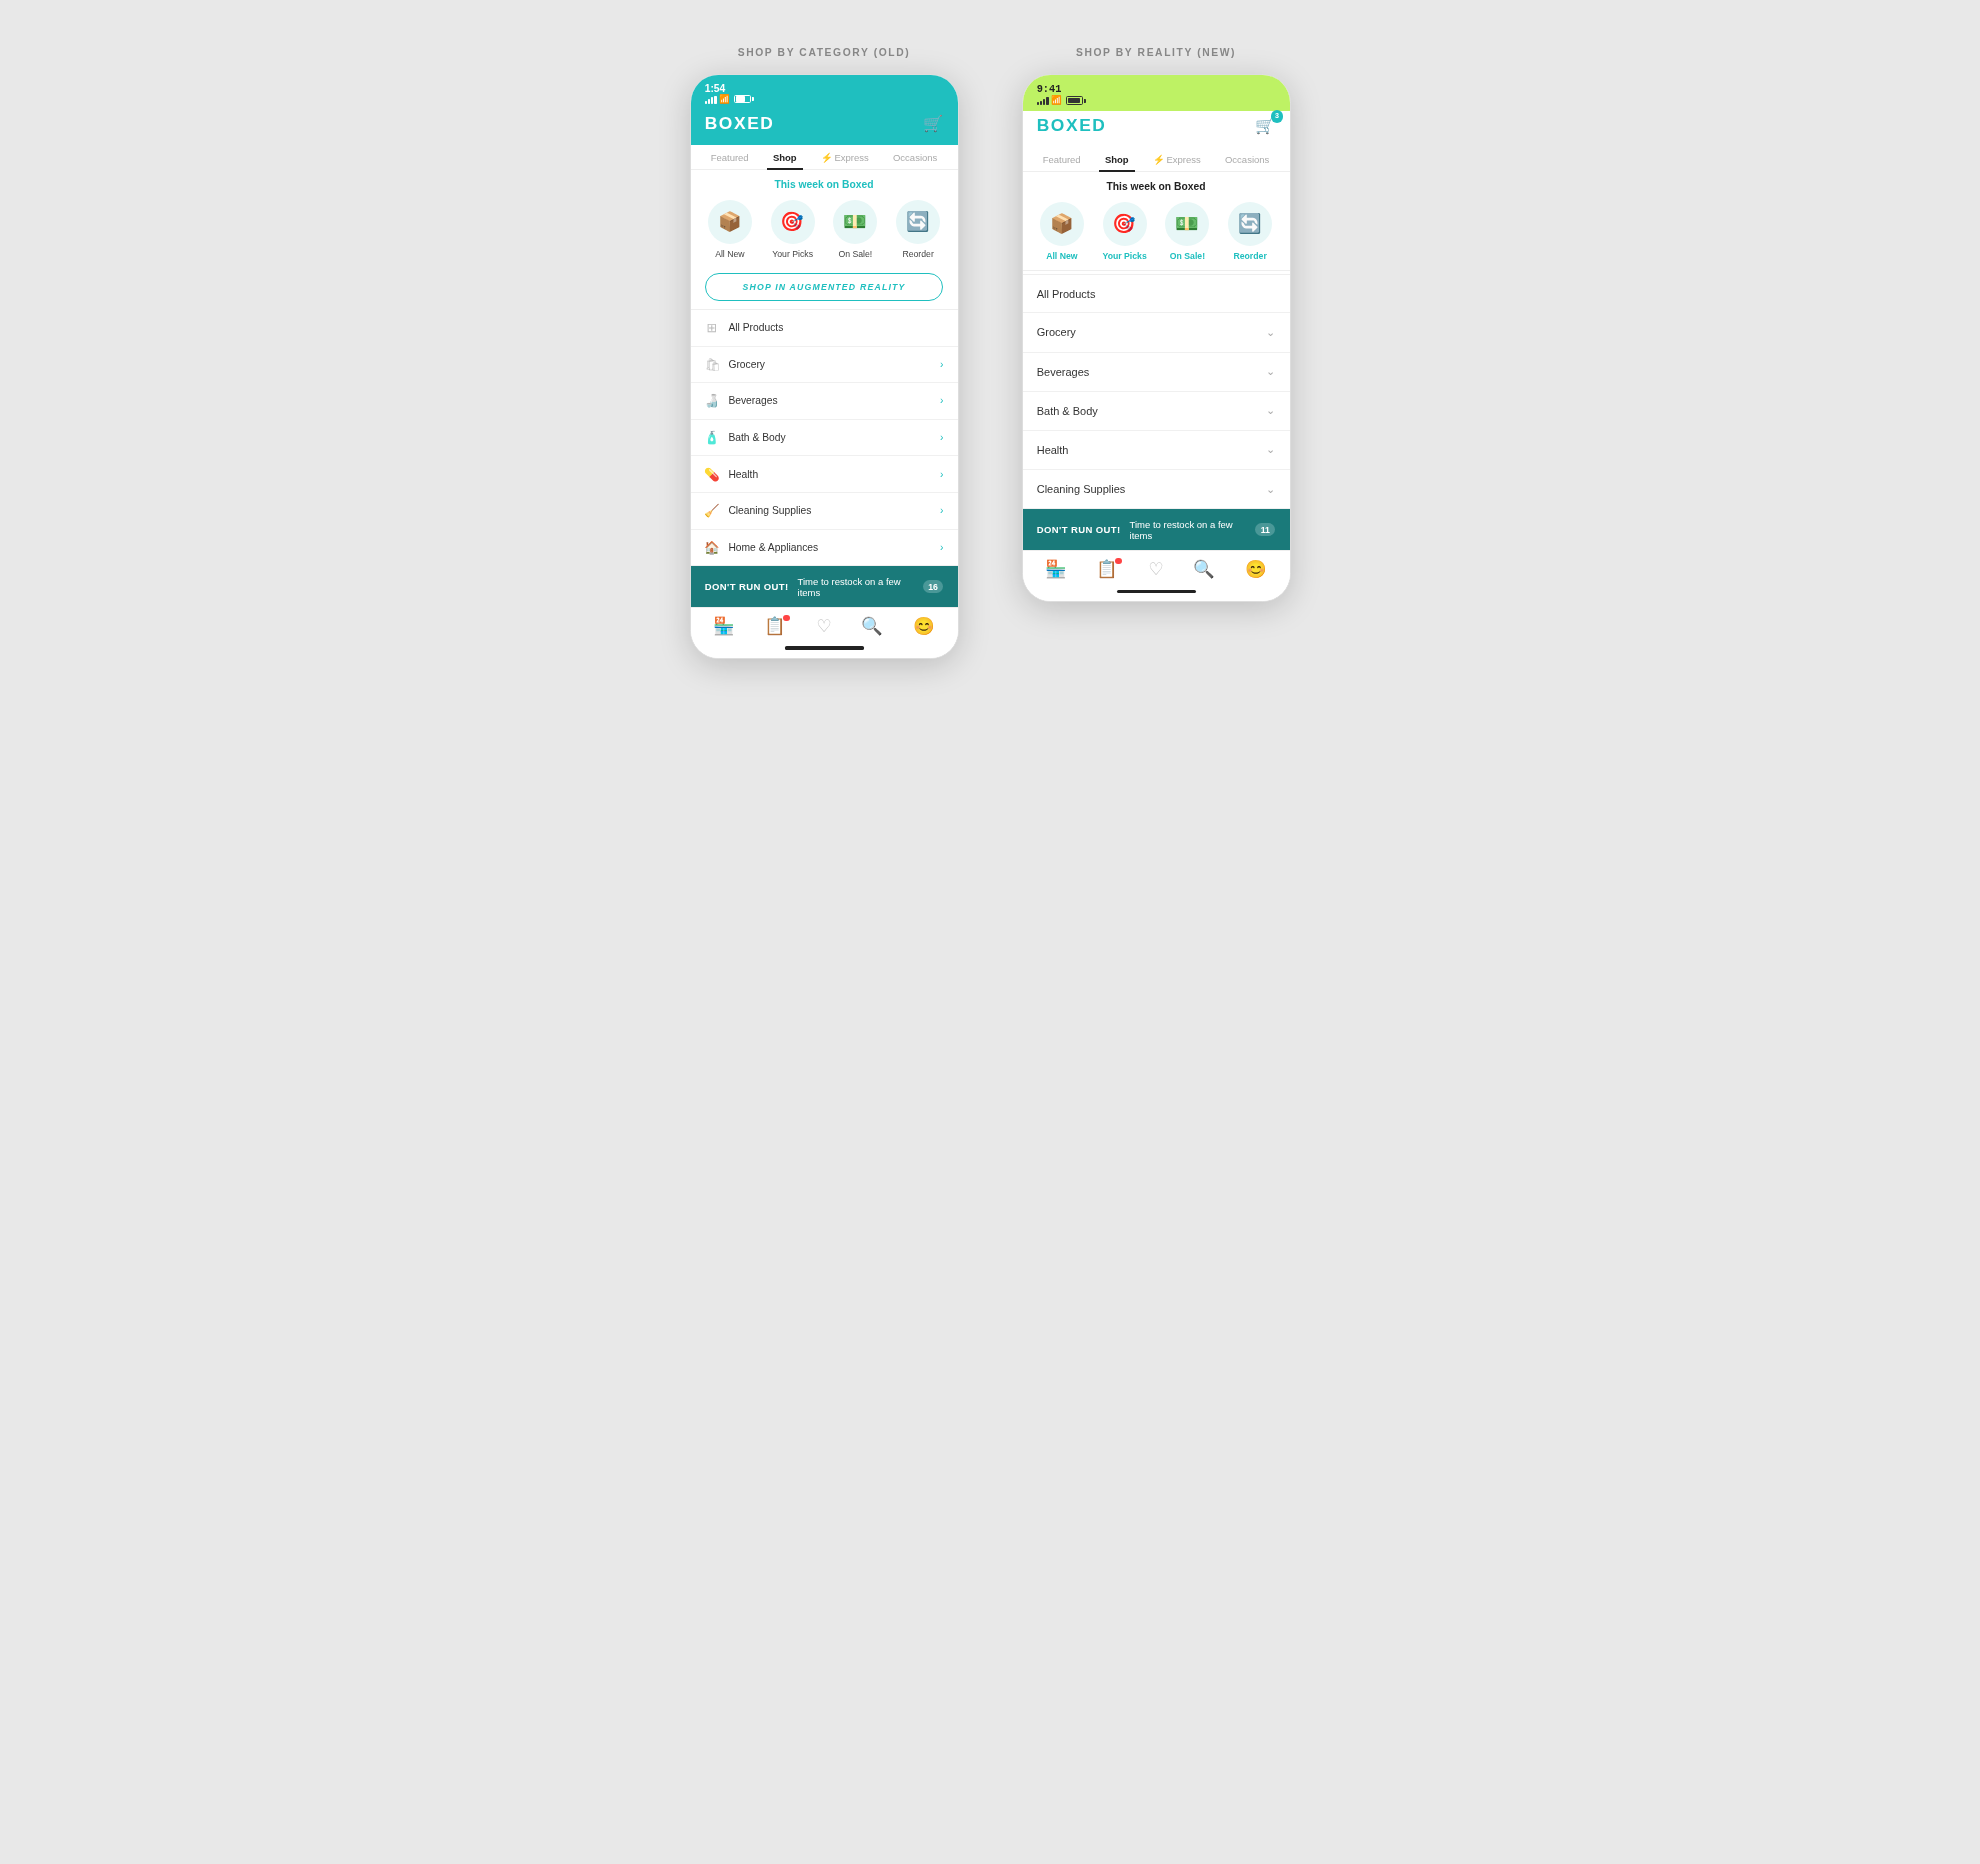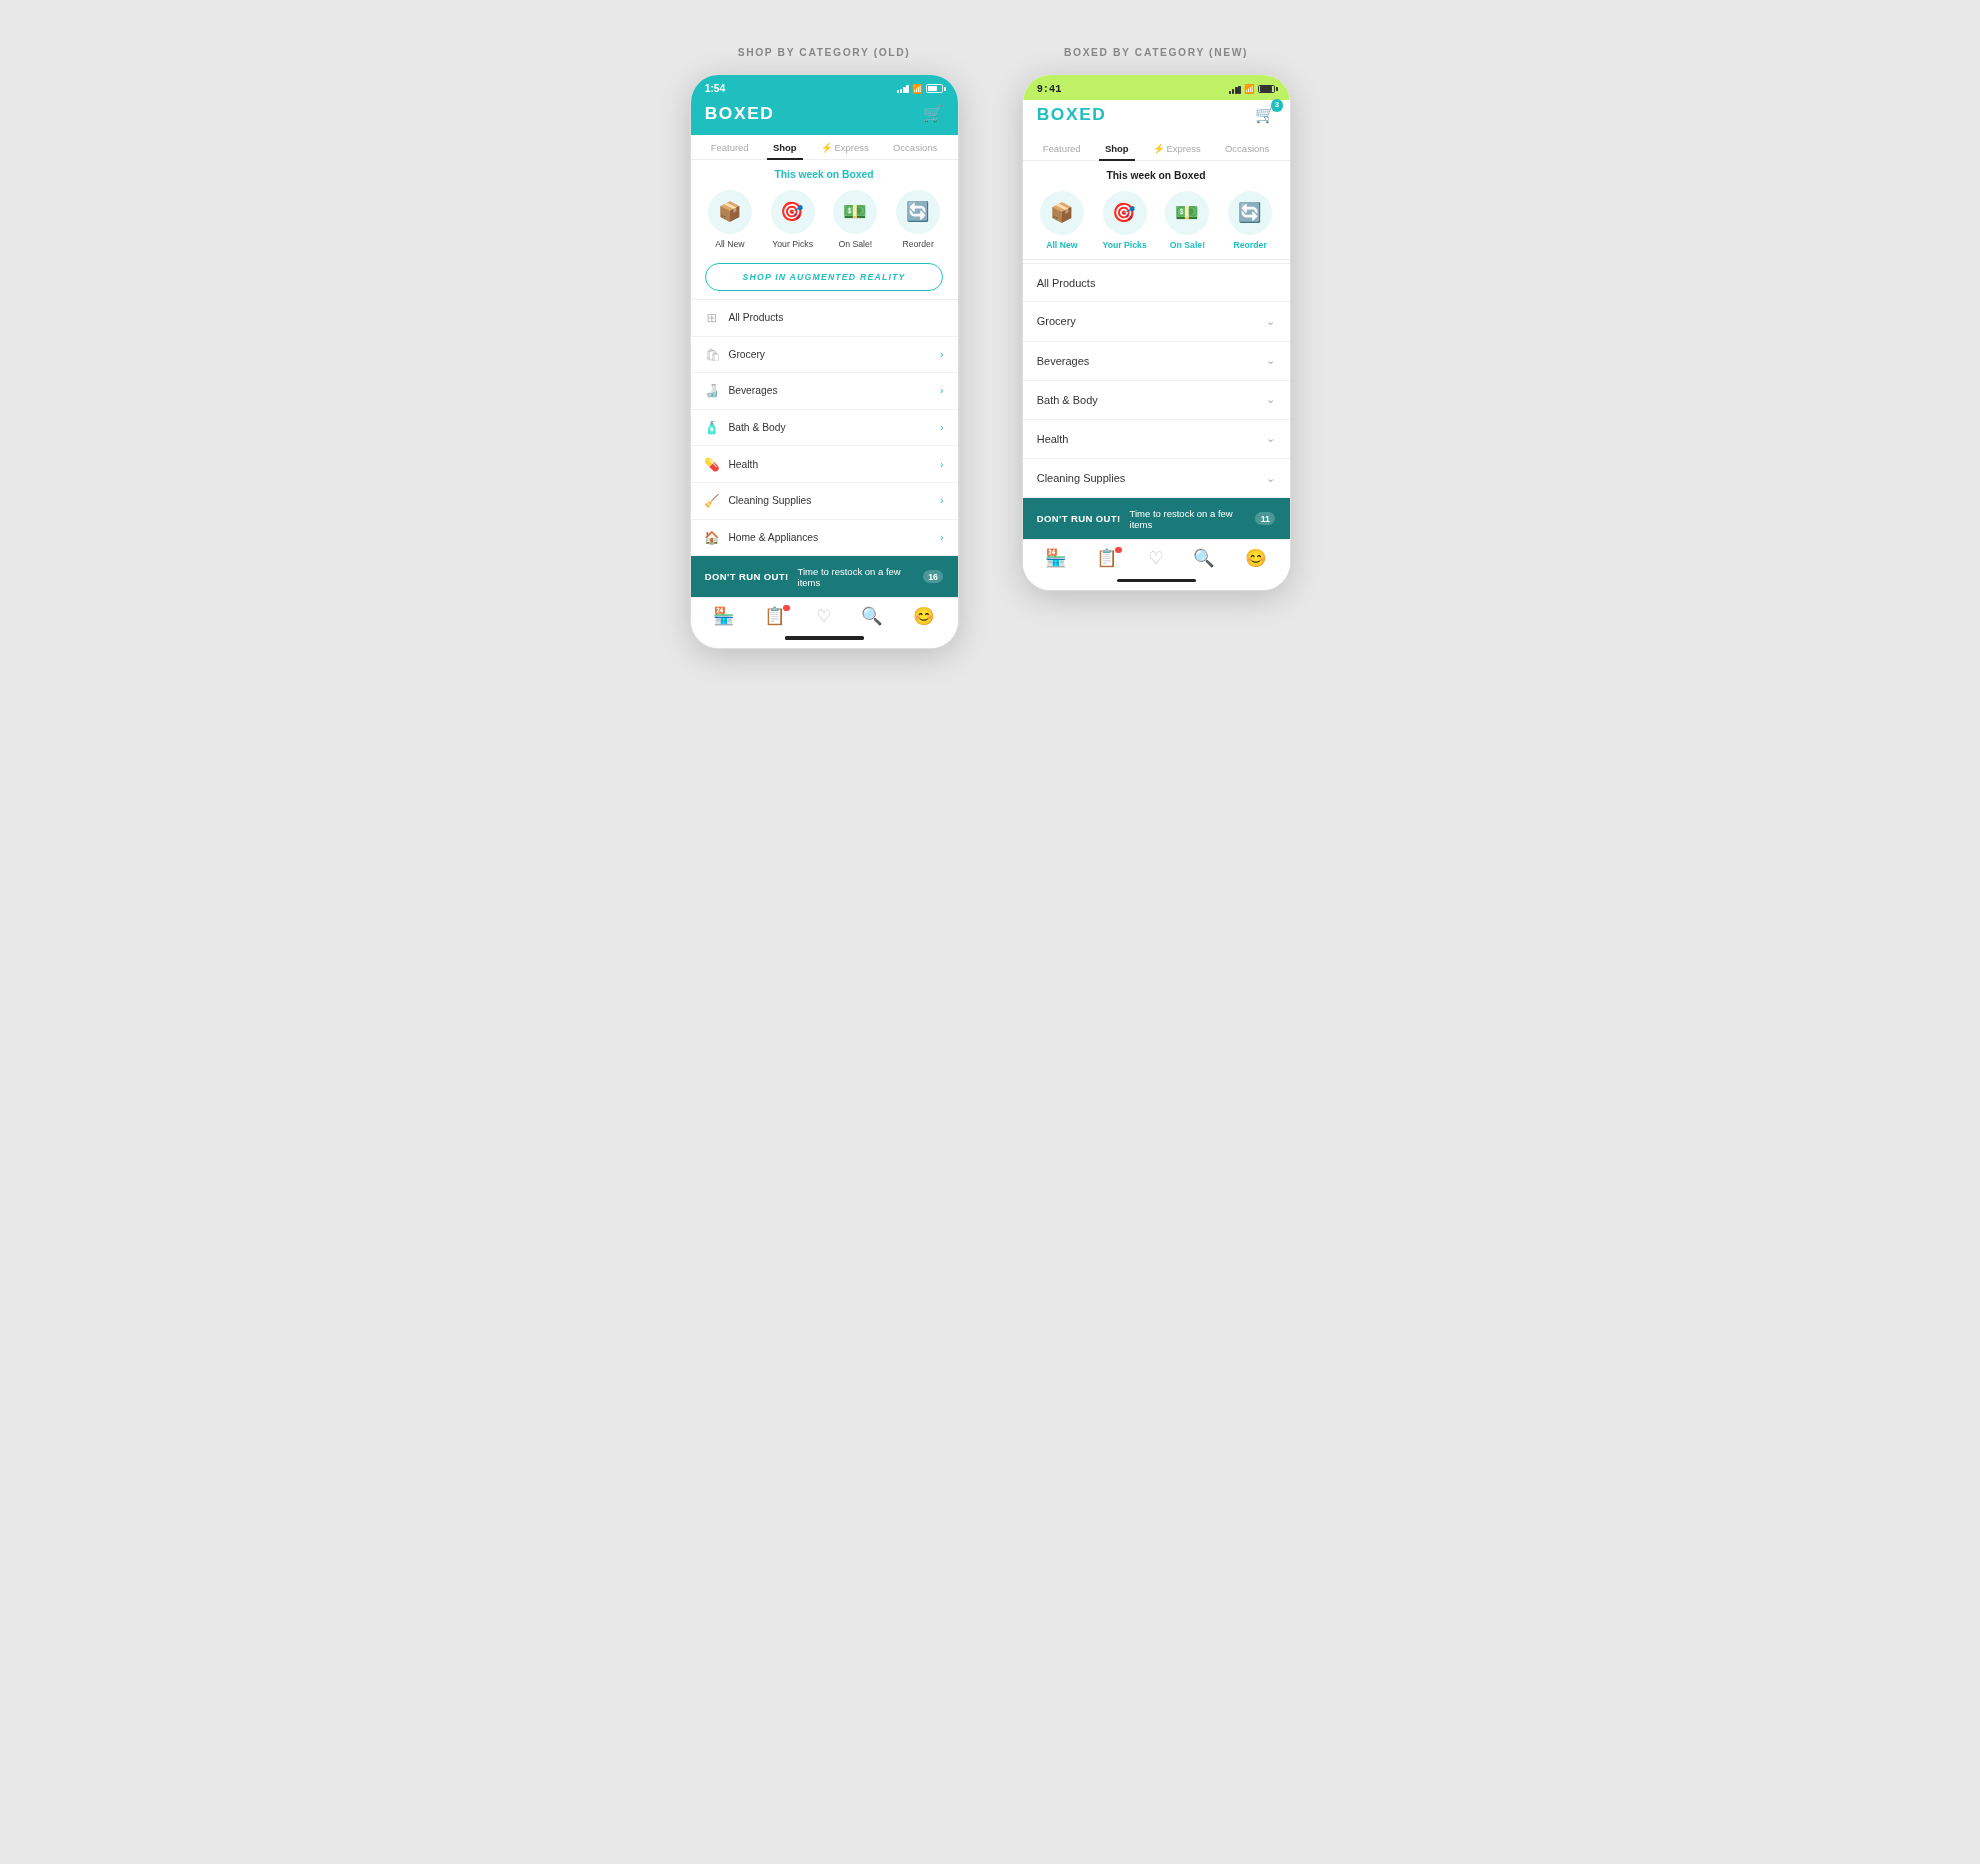--- a/index.html
+++ b/index.html
@@ -36,22 +36,23 @@
       background: #fff;
       border-radius: 28.4px;
       box-shadow: 0 6.3px 32px rgba(0,0,0,0.18);
       overflow: hidden;
       border: 0.8px solid #ddd;
     }
     
     .status-bar {
       display: flex;
       justify-content: space-between;
-      align-items: center;
+      align-items: flex-start;
       padding: 8px 14.2px 4.7px;
+      flex-direction: column;
     }
     .status-bar.teal-bg {
       background: #1fbfbf;
     }
     .status-bar.white-bg {
       background: #bef264;
       font-family: Liberation Mono, monospace;
     }
     .status-time {
       font-size: 10.3px;
@@ -509,21 +510,21 @@
         </div>
       </div>
 
       <div class="home-bar">
         <div class="home-bar-line"></div>
       </div>
     </div>
   </div>
 
   <div class="section-wrapper">
-    <div class="section-title">BOXED BY CATEGORY (NEW)</div>
+    <div class="section-title">SHOP BY REALITY (NEW)</div>
 
     <div class="phone">
 
       <div class="status-bar white-bg">
         <span class="status-time dark">9:41</span>
         <div class="status-icons">
           <div class="signal-bars">
             <div class="signal-bar dark" style="height:3.2px"></div>
             <div class="signal-bar dark" style="height:4.7px"></div>
             <div class="signal-bar dark" style="height:6.3px"></div>

